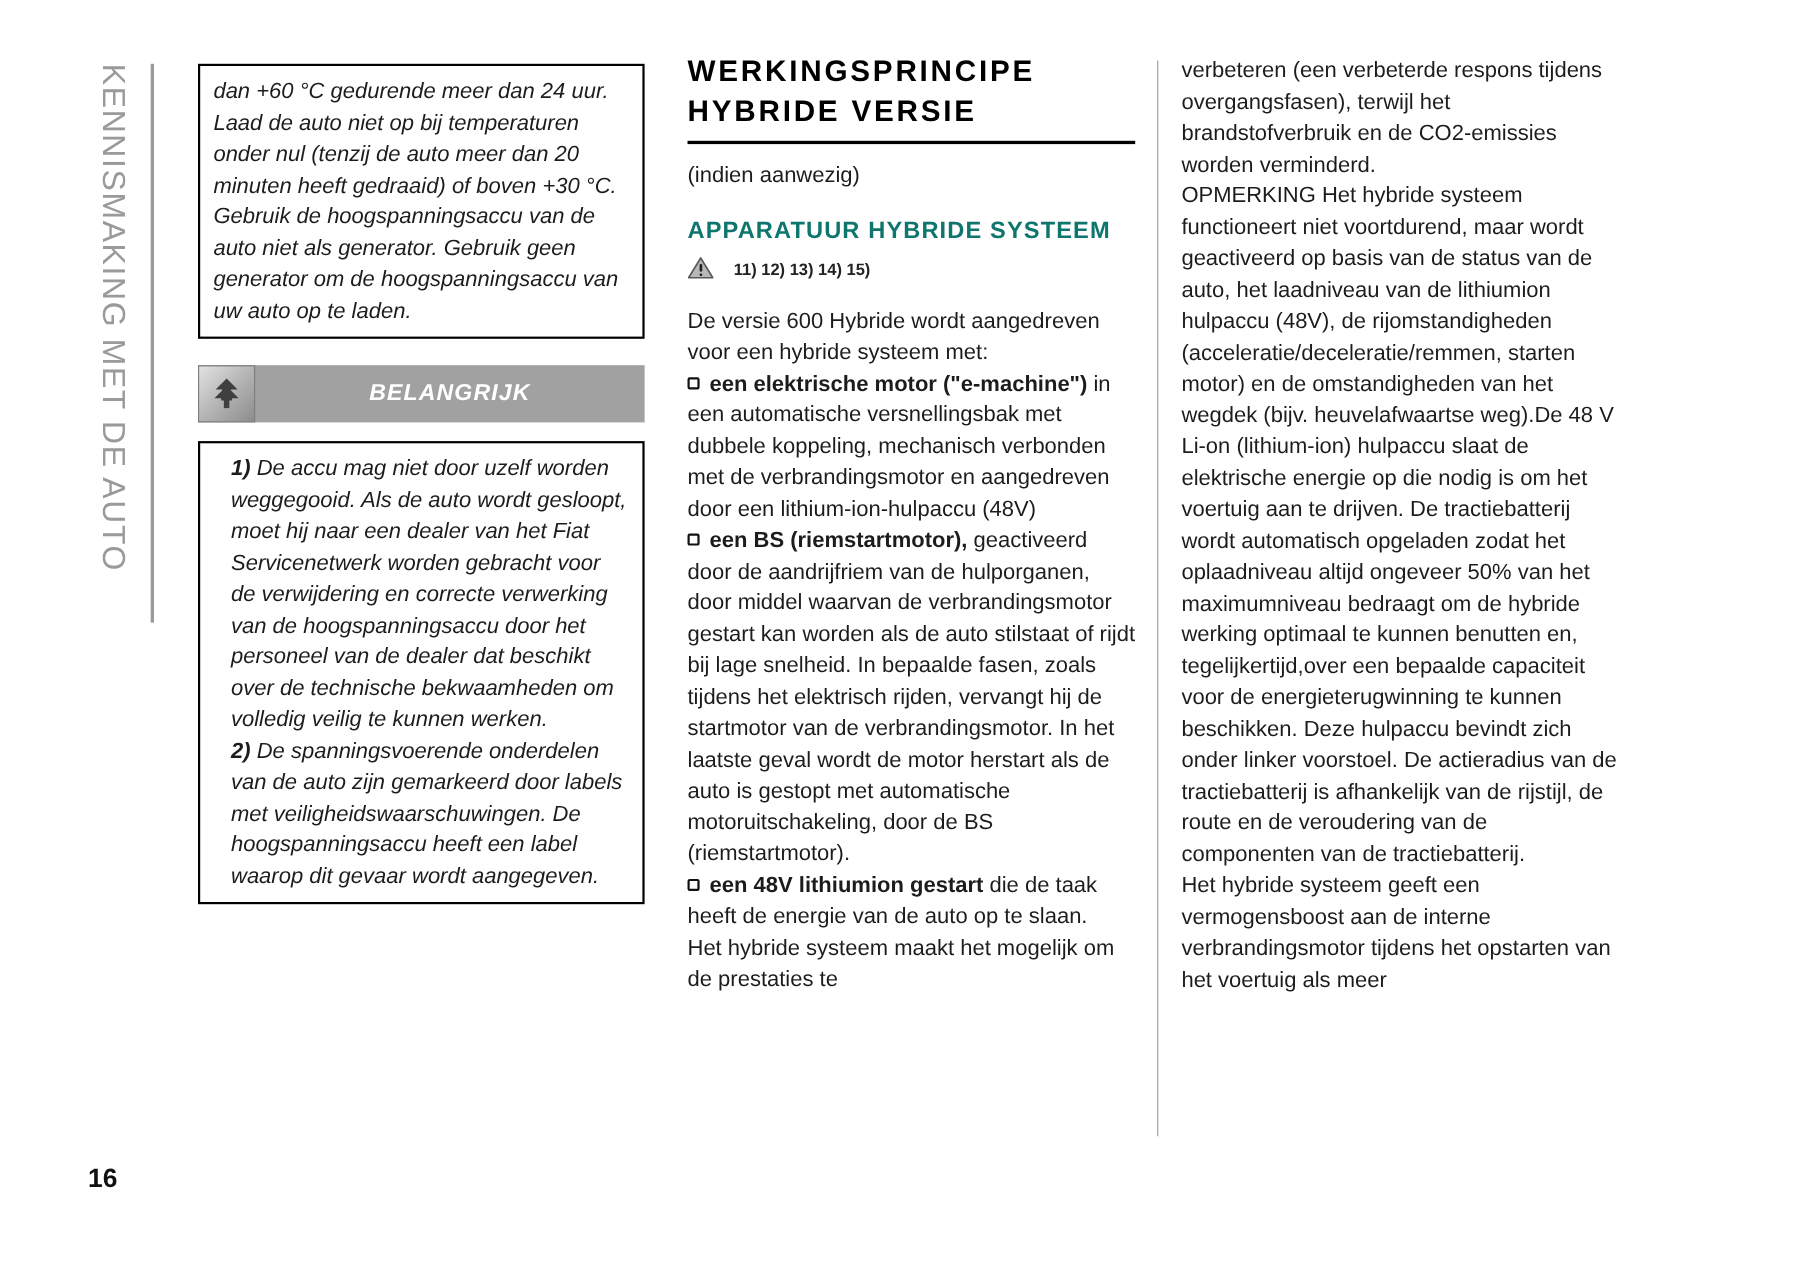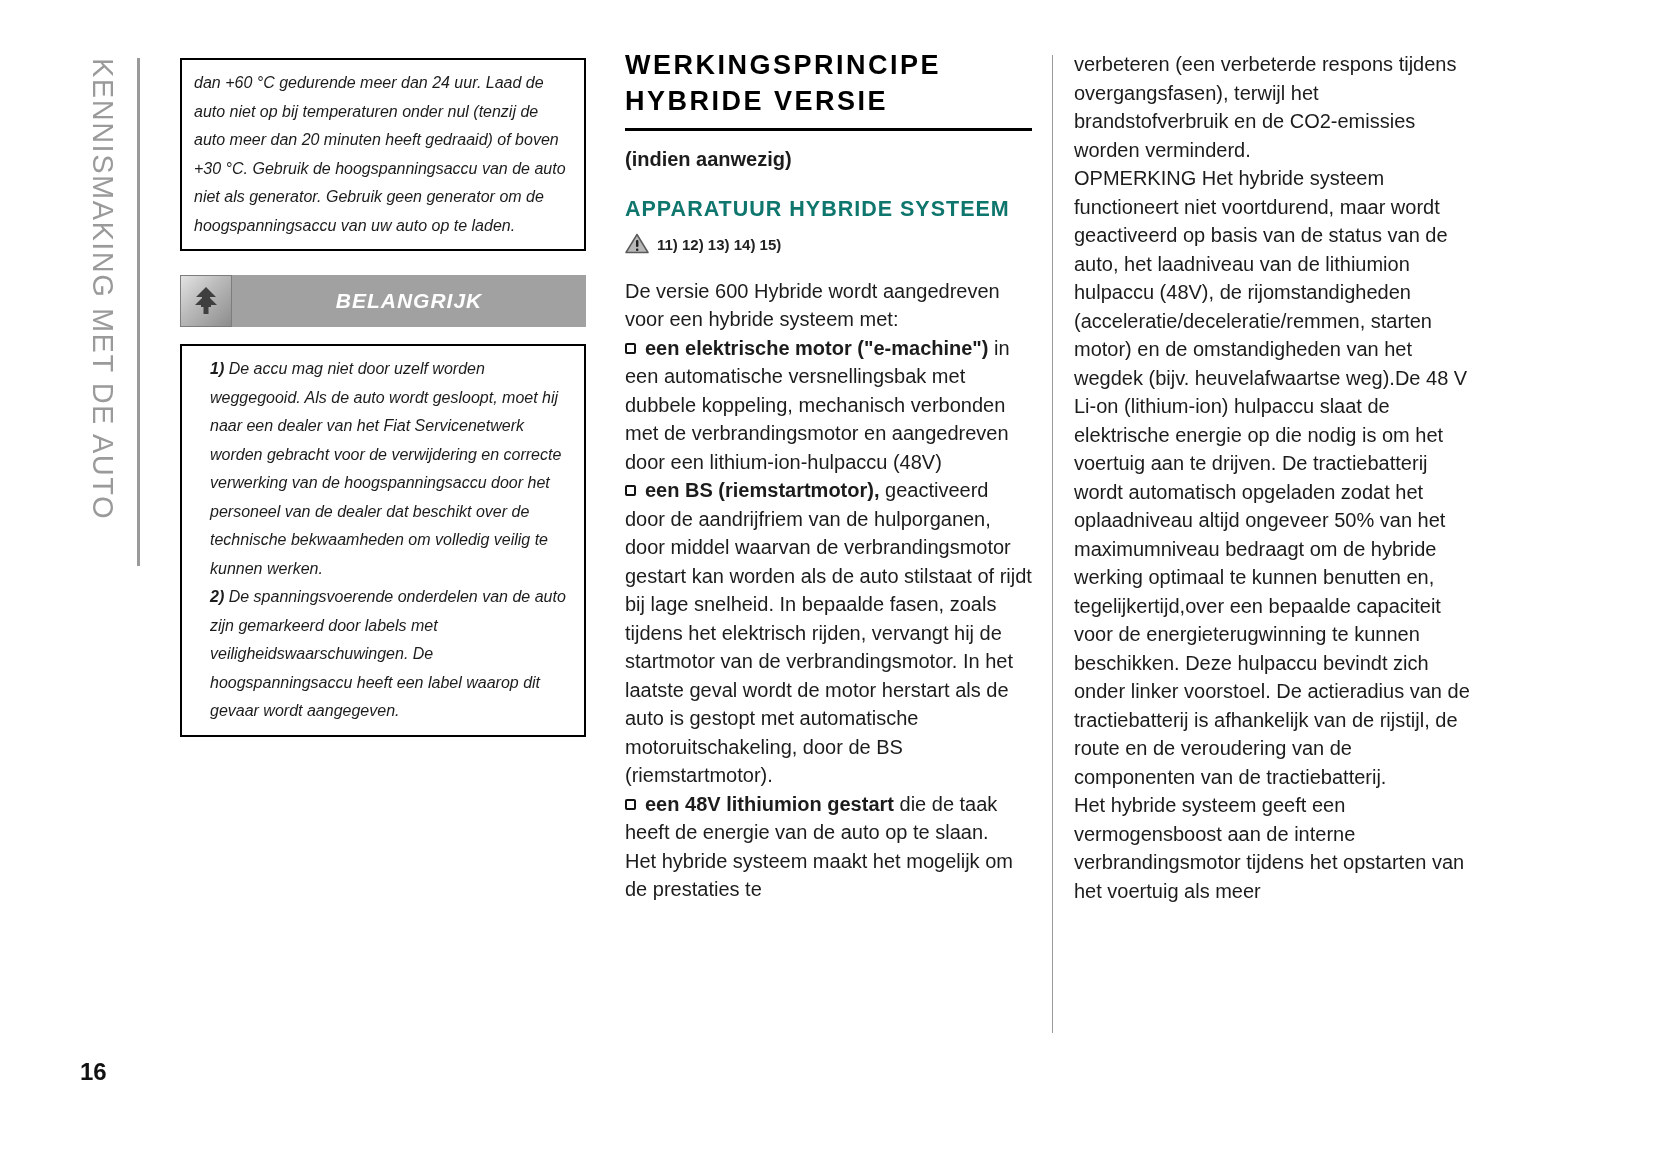--- a/index.html
+++ b/index.html
@@ -55,21 +55,21 @@
     top: 55px;
     width: 1px;
     height: 978px;
     background: #9a9a9a;
   }
 
   
   .note-box {
     border: 2px solid #000;
     padding: 9px 12px;
-    font-size: 16px;
+    font-size: 20px;
     line-height: 28.5px;
     font-style: italic;
   }
   .note-box p { margin: 0; }
   .note-num { font-weight: bold; }
 
   .important-banner {
     margin-top: 24px;
     height: 52px;
     background: #a1a1a1;
@@ -108,36 +108,35 @@
     letter-spacing: 2.5px;
     line-height: 1.32;
     color: #000;
     padding-bottom: 9px;
     border-bottom: 3px solid #000;
   }
   .subtitle-note {
     margin-top: 14px;
     font-size: 20px;
     line-height: 28.5px;
-    font-weight: bold;
   }
   .section-heading {
     margin-top: 22px;
     font-size: 21.5px;
     font-weight: bold;
     letter-spacing: 1px;
     line-height: 1.3;
     max-width: 388px;
     color: #0f766e;
   }
   .warn-row {
     margin-top: 9px;
     display: flex;
     align-items: center;
-    gap: 8px;
+    gap: 18px;
     font-size: 15px;
     font-weight: bold;
     color: #222;
   }
   .body-p {
     font-size: 20px;
     line-height: 28.5px;
   }
   .mt8  { margin-top: 20px; }
   .bullet-item { font-size: 20px; line-height: 28.5px; }

